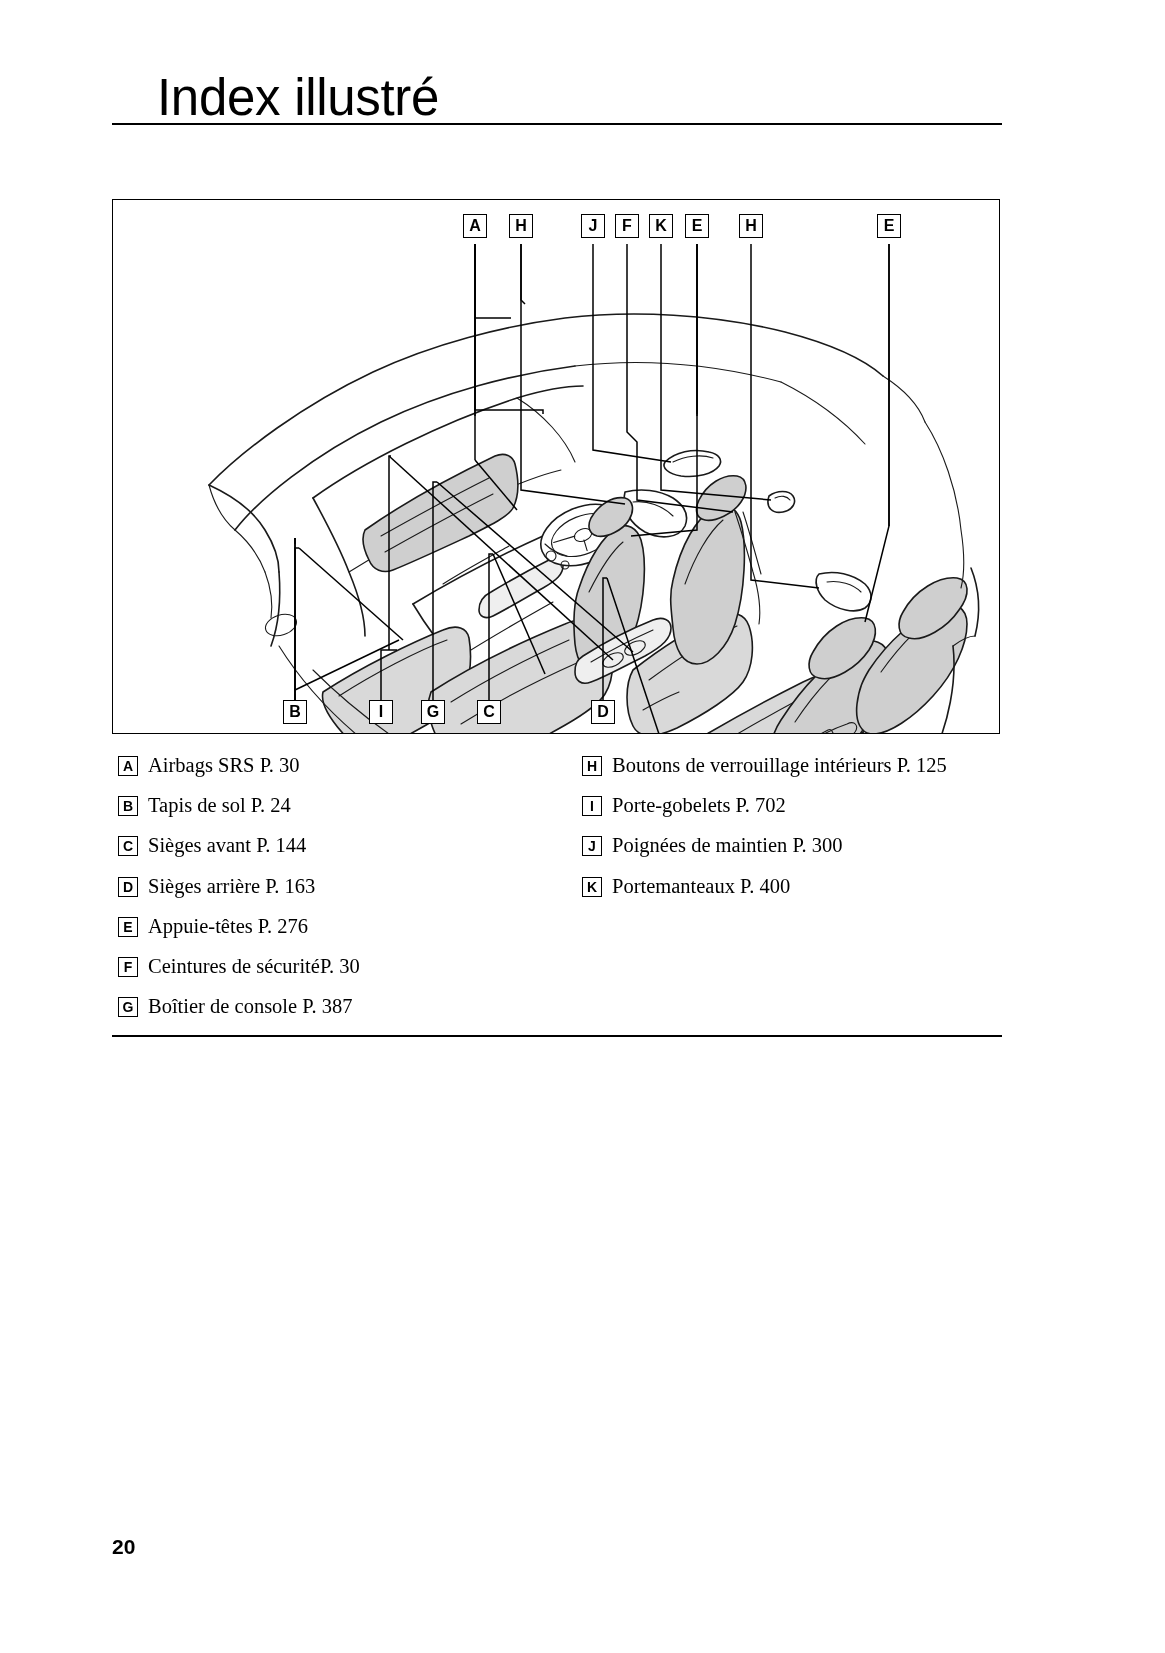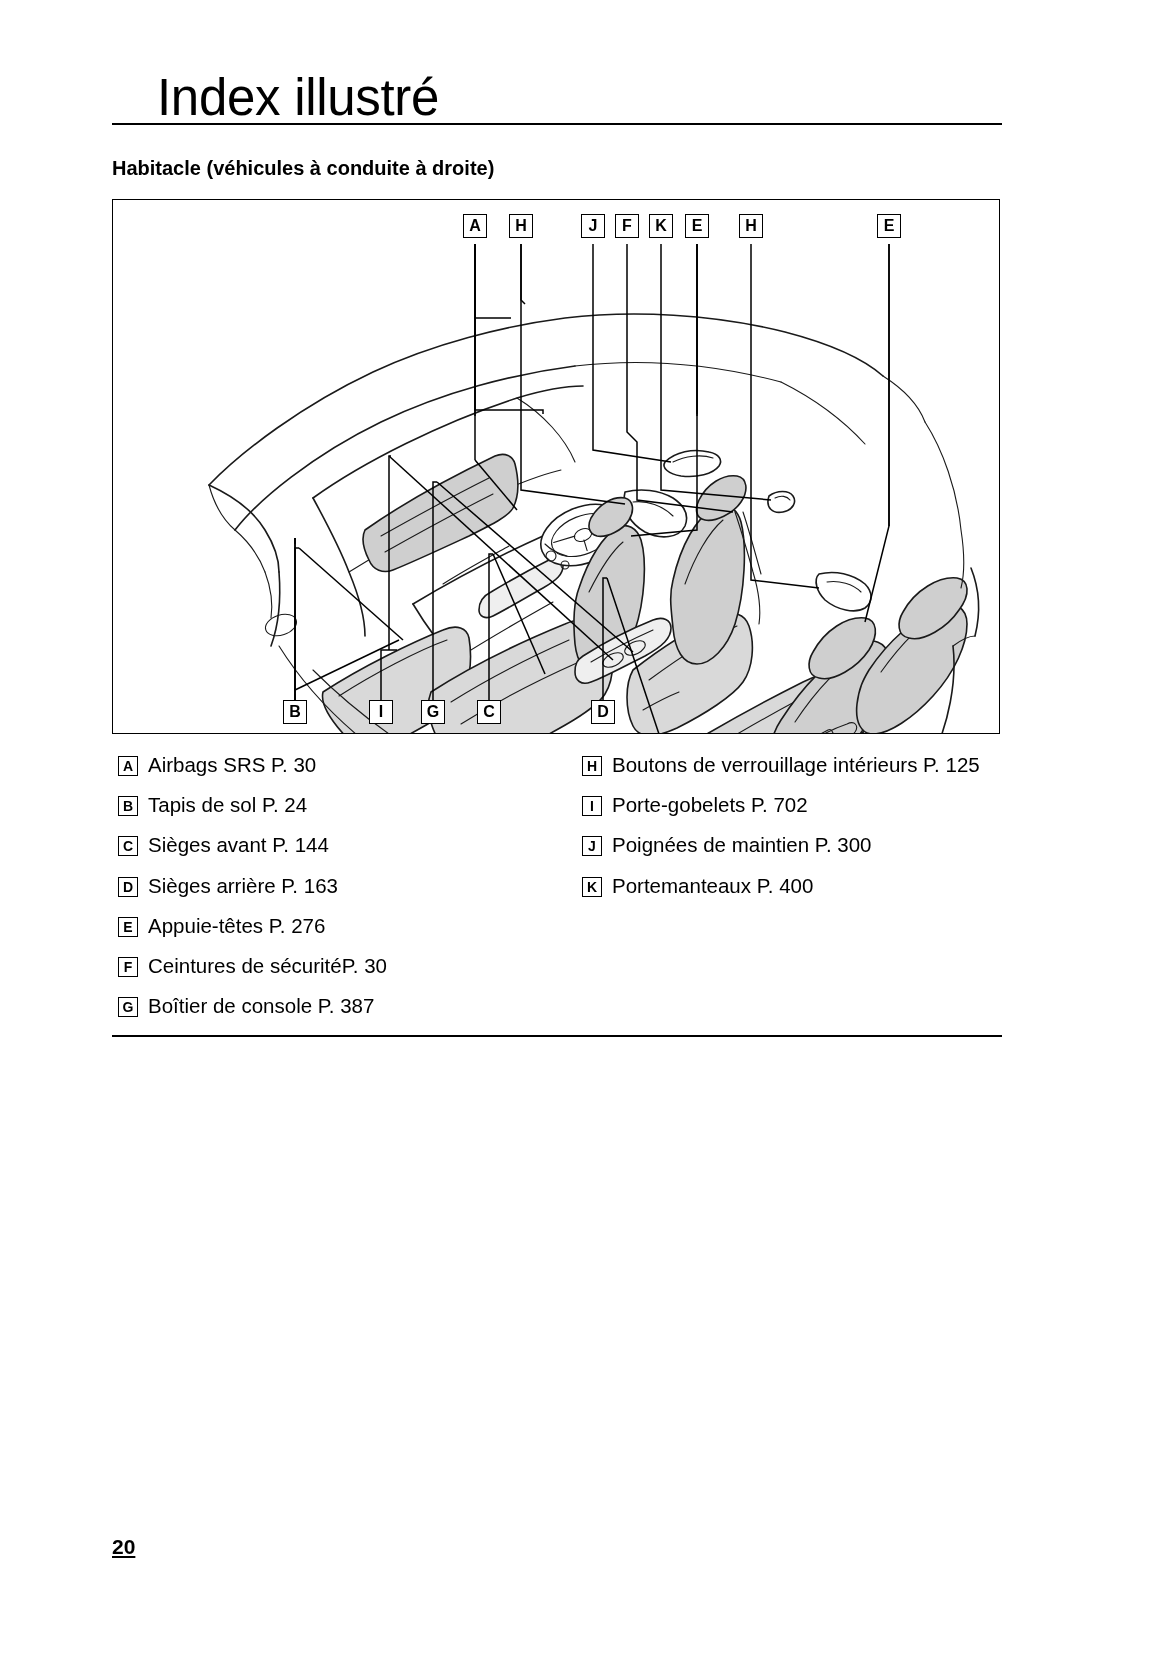--- a/index.html
+++ b/index.html
@@ -89,36 +89,35 @@
     font-size: 14px;
     font-weight: bold;
     font-family: "Liberation Sans", sans-serif;
     margin-right: 10px;
     margin-top: 4px;
     flex: 0 0 auto;
     background: #fff;
     box-sizing: border-box;
     padding: 0 3px;
   }
-  .legend-text { flex: 1 1 auto; }
+  .legend-text { flex: 1 1 auto; font-family: Liberation Serif, serif; }
   .legend-rule {
     position: absolute;
     left: 112px;
     top: 1035px;
     width: 890px;
     height: 2px;
     background: #000;
   }
   .page-number {
     position: absolute;
     left: 112px;
     top: 1535px;
     font-size: 21px;
     font-weight: bold;
-    text-decoration: underline;
   }
   
   .callout {
     position: absolute;
     width: 24px;
     height: 24px;
     border: 1.6px solid #000;
     background: #fff;
     font-size: 16px;
     font-weight: bold;
@@ -127,21 +126,20 @@
     box-sizing: border-box;
   }
 </style>
 </head>
 <body>
 
 <div class="page">
 
   <h1 class="title">Index illustré</h1>
   <div class="title-rule"></div>
-  <h2 class="subtitle">Habitacle (véhicules à conduite à droite)</h2>
 
   <div class="figure-box">
     <svg width="886" height="533" viewBox="0 0 886 533" xmlns="http://www.w3.org/2000/svg">
       <defs>
         <style>
           .ln { fill:none; stroke:#1a1a1a; stroke-width:1.6; stroke-linecap:round; stroke-linejoin:round; }
           .lnt { fill:none; stroke:#1a1a1a; stroke-width:1.1; stroke-linecap:round; stroke-linejoin:round; }
           .lead { fill:none; stroke:#000; stroke-width:1.5; }
           .fillgrey { fill:#d9d9d9; stroke:#1a1a1a; stroke-width:1.6; stroke-linejoin:round; }
           .fillgrey2 { fill:#cfcfcf; stroke:#1a1a1a; stroke-width:1.6; stroke-linejoin:round; }

